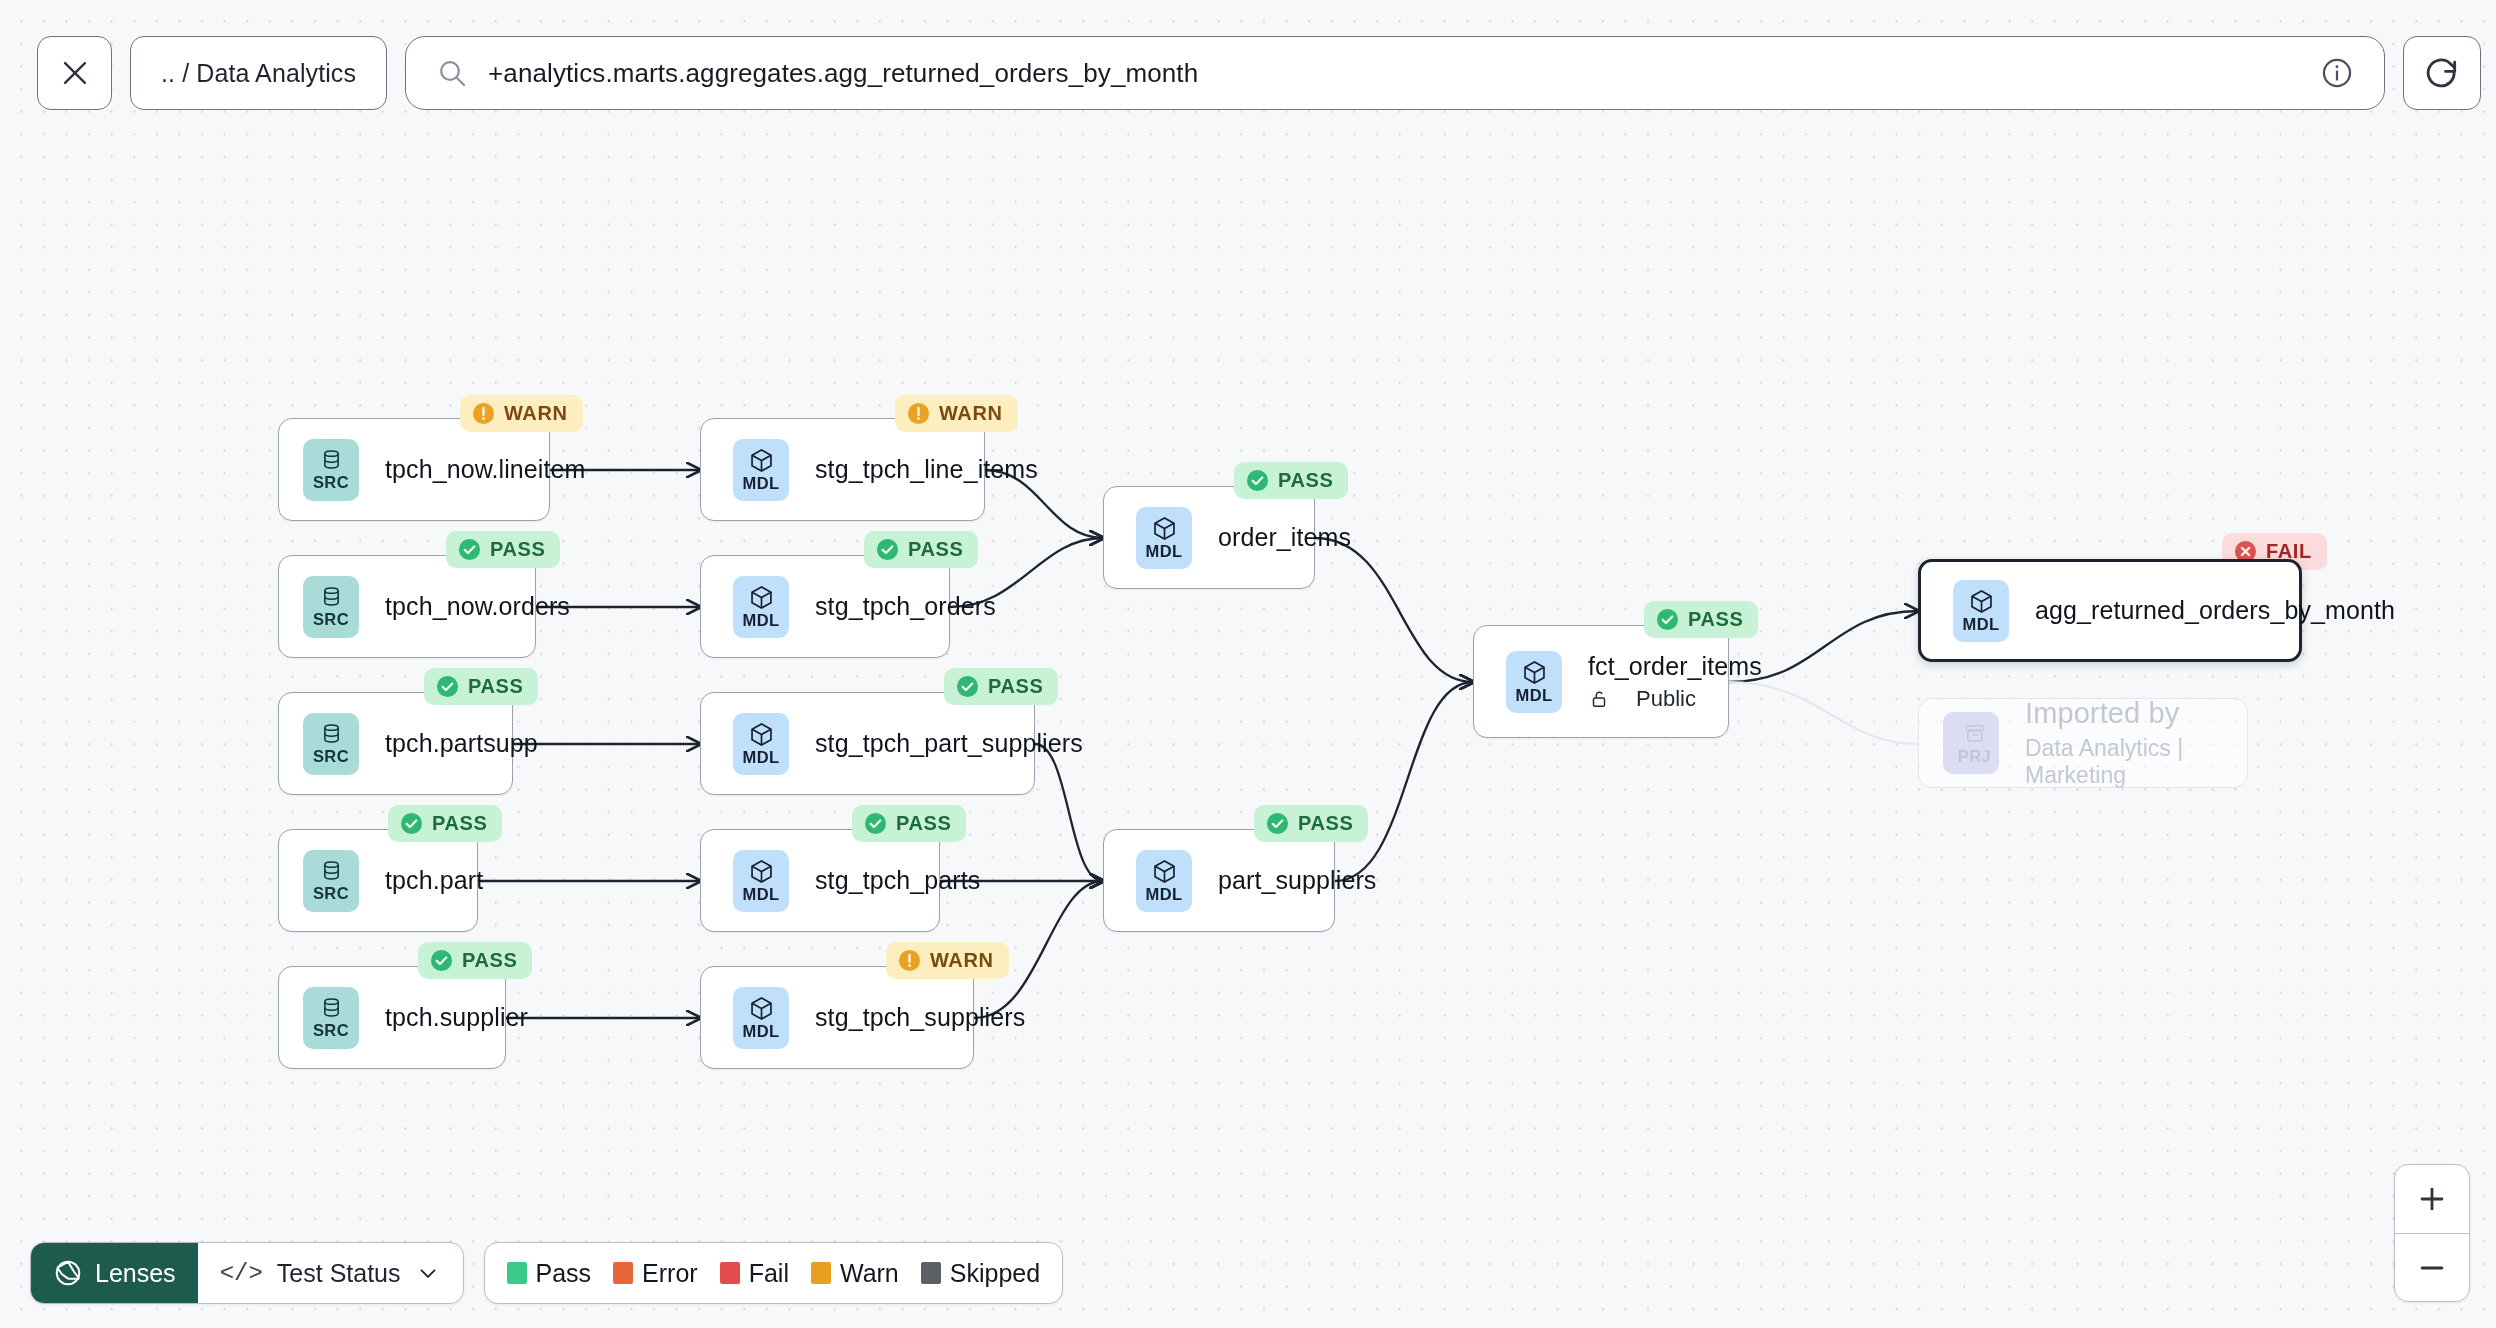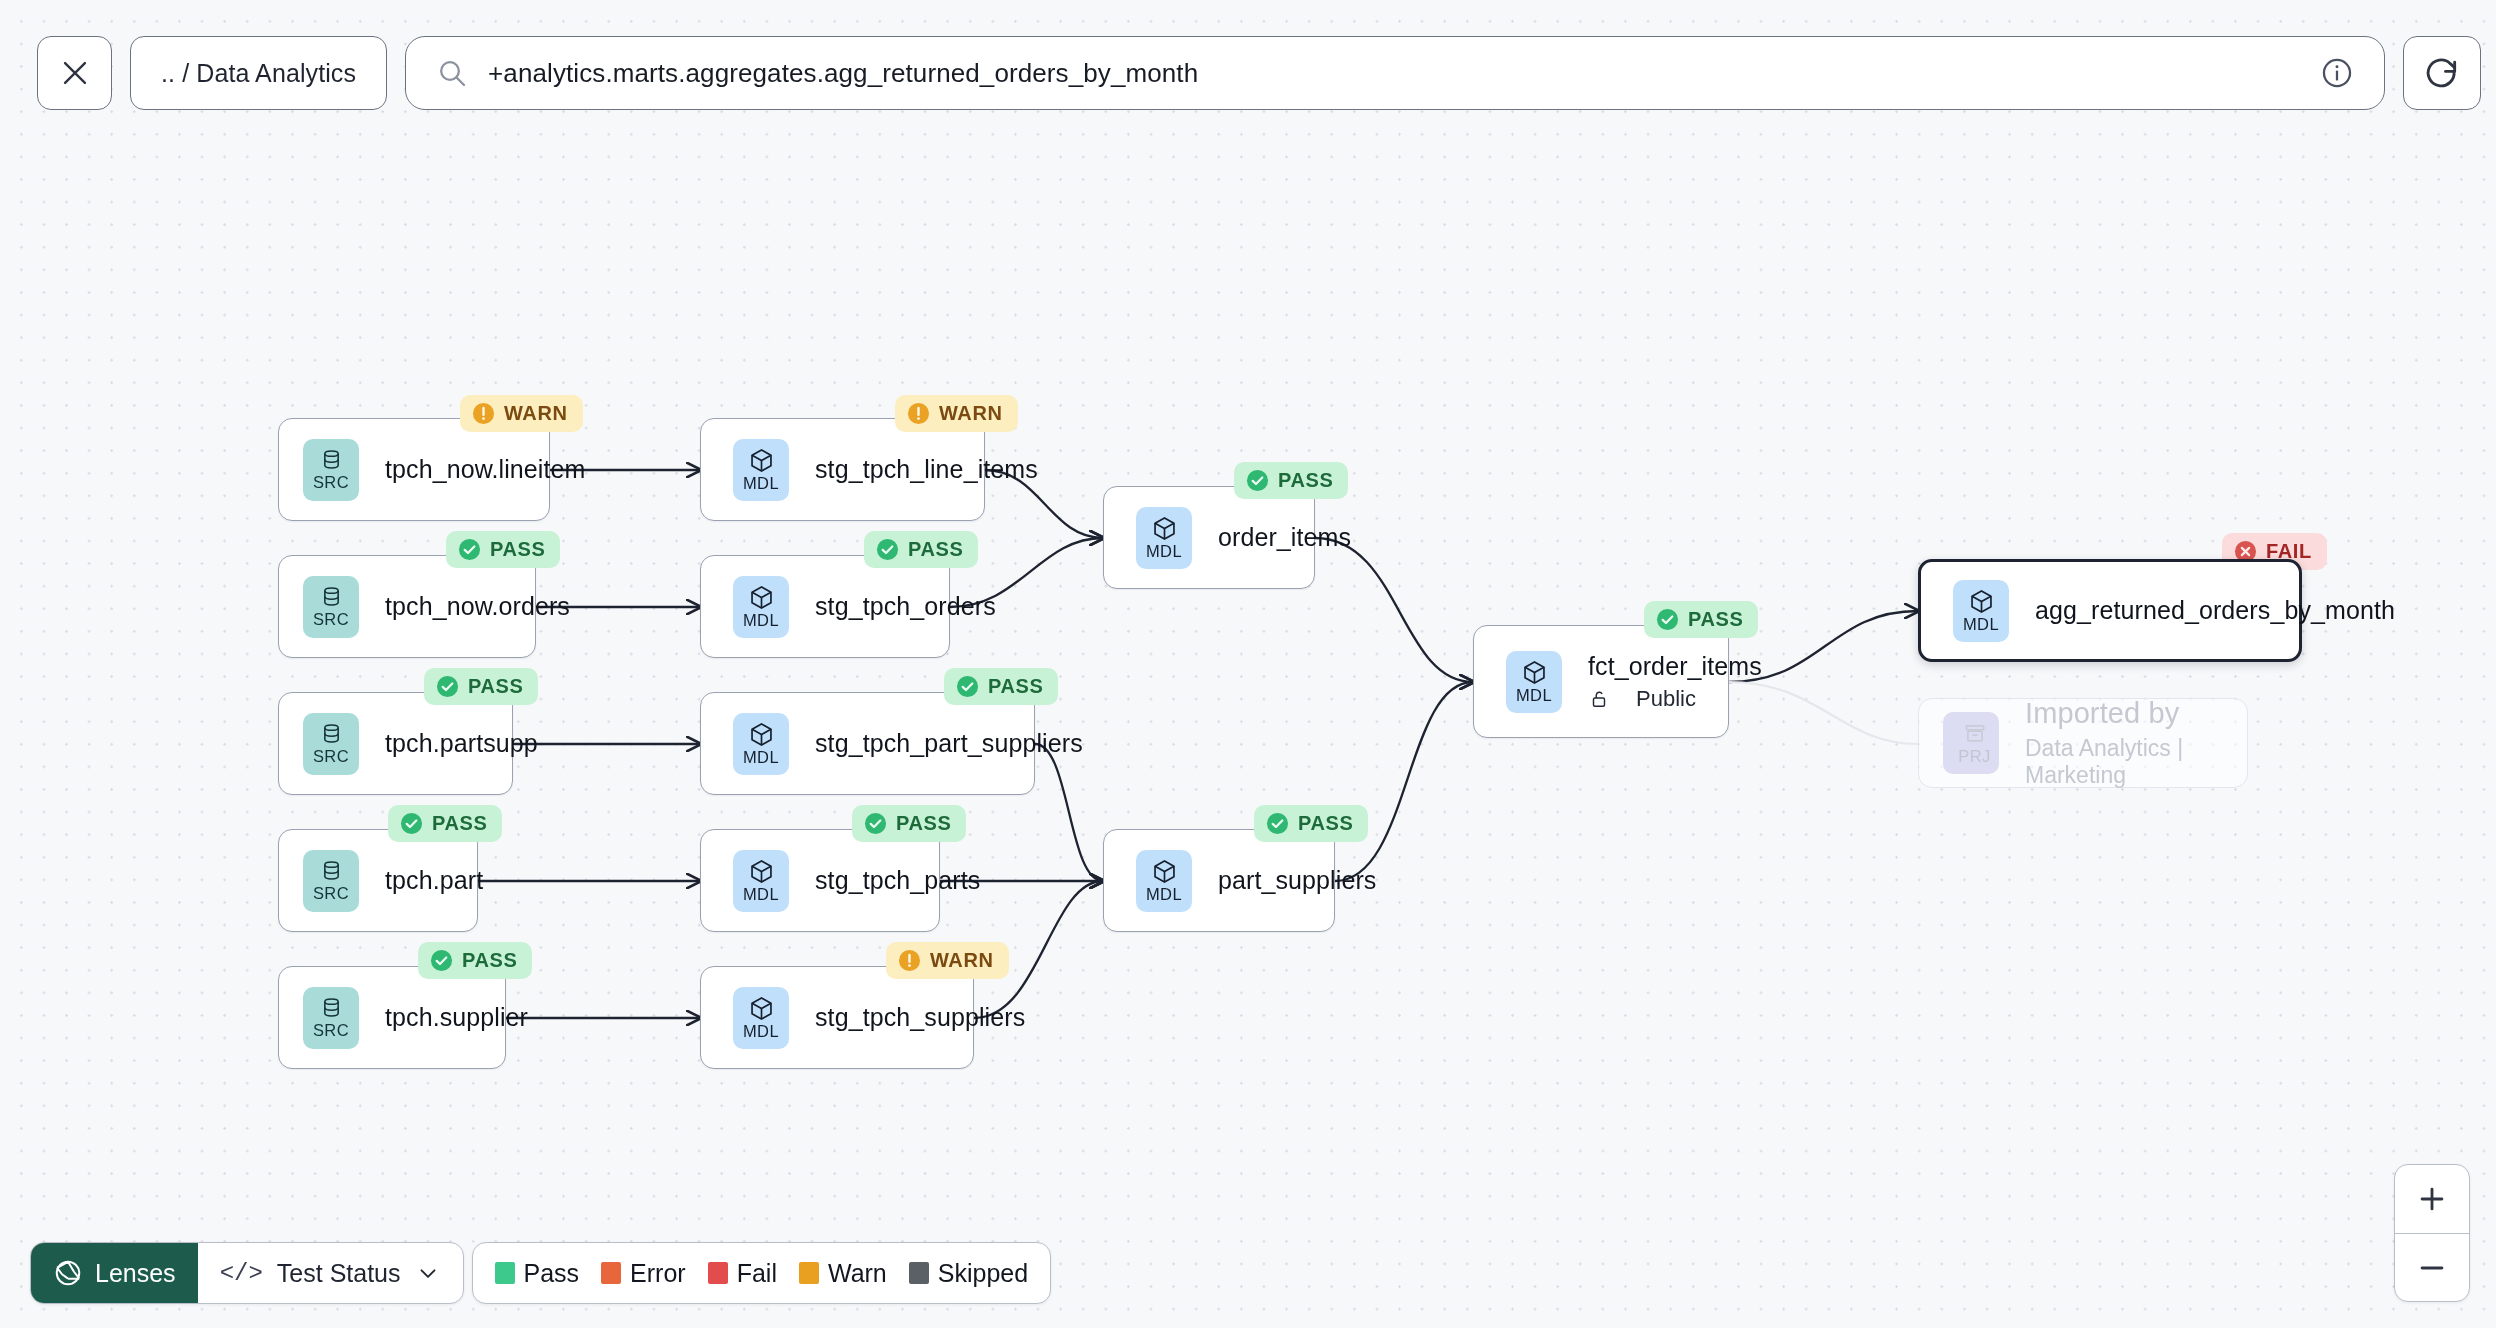--- a/index.html
+++ b/index.html
@@ -84,21 +84,21 @@
     width: 56px; height: 62px; flex: 0 0 56px;
     border-radius: 10px;
     display: flex; flex-direction: column;
     align-items: center; justify-content: center;
     gap: 1px;
   }
   .chip.src { background: #a9dcd8; color: #14343a; }
   .chip.mdl { background: #bfdffb; color: #16202e; margin-left: 8px; }
   .chip.prj { background: #dcdcf2; color: #b9bcc8; padding-left: 7px; }
   .chip-label {
-    font-size: 16.5px; font-weight: 400; letter-spacing: .4px; line-height: 1;
+    font-size: 16.5px; font-weight: 700; letter-spacing: .4px; line-height: 1;
   }
   .chip.prj .chip-label { color: #c3c6d1; }
   .node-text { margin-left: 26px; display: flex; flex-direction: column; gap: 5px; min-width: 0; }
   .node-title {
     font-size: 25px; color: #10141d; white-space: nowrap; letter-spacing: .1px;
   }
   .node.ghost .node-title { color: #c4c8d1; font-size: 29px; }
   .node-sub {
     display: flex; align-items: center; gap: 26px;
     font-size: 22px; color: #222834;
@@ -115,21 +115,21 @@
     z-index: 20;
     cursor: pointer;
     white-space: nowrap;
   }
   .badge.pass { background: #c8f2d6; color: #1d6b3b; }
   .badge.warn { background: #fdeebf; color: #7a4a10; }
   .badge.fail { background: #fbdbdb; color: #a32626; }
   .dot-ic { width: 23px; height: 23px; flex: 0 0 23px; display:block; }
 
   
-  .bottom { position: absolute; left: 30px; bottom: 24px; display: flex; gap: 8px; z-index: 45; }
+  .bottom { position: absolute; left: 30px; bottom: 24px; display: flex; gap: 20px; z-index: 45; }
   .lens-group {
     display: flex; align-items: stretch;
     border: 1.6px solid #b9bfca; border-radius: 14px;
     overflow: hidden; background: #fff; height: 62px;
     box-shadow: 0 1px 3px rgba(20,24,35,.07);
   }
   .lens-btn {
     background: #1d5c4d; color: #ffffff;
     display: flex; align-items: center; gap: 12px;
     padding: 0 22px; font-size: 25px; cursor: pointer;

